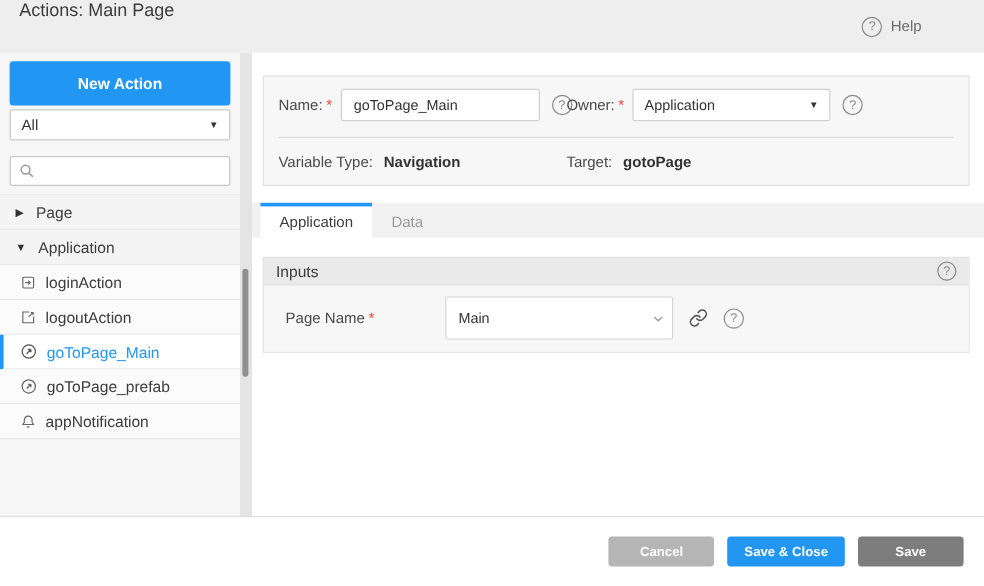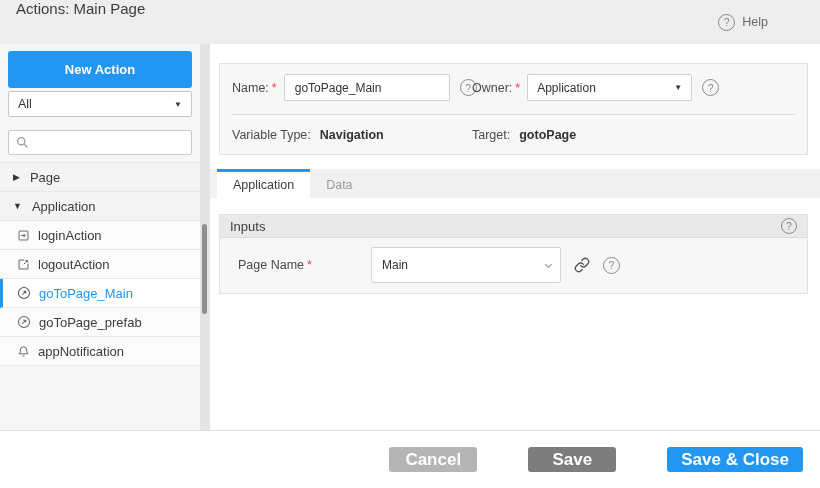--- a/index.html
+++ b/index.html
@@ -78,22 +78,22 @@
   .input-label{width:133px;flex:none;display:flex;align-items:center;font-size:12.5px;color:#4a4a4a;}
   .fancy-select{width:190px;height:36px;background:#fff;border:1px solid #d6d6d6;border-radius:2px;
     display:flex;align-items:center;justify-content:space-between;padding:0 6px 0 10px;
     font-size:12px;color:#333;cursor:pointer;}
   .link-btn{margin-left:13px;display:flex;align-items:center;cursor:pointer;}
   .input-row .qmark{margin-left:13px;cursor:pointer;}
 
   
   .footer{height:58px;flex:none;border-top:1px solid #dddddd;background:#fff;display:flex;
     align-items:center;justify-content:flex-end;gap:11px;padding:0 17px;}
-  .btn{height:25px;min-width:88px;border:none;border-radius:3px;color:#fff;font-size:17px;
-    font-weight:bold;font-family:inherit;padding:0 14px;cursor:pointer;margin-left:40px;}
+  .btn{height:25px;min-width:88px;border:none;border-radius:3px;color:#fff;font-size:11px;
+    font-weight:bold;font-family:inherit;padding:0 14px;cursor:pointer;}
   .btn-cancel{background:#b5b5b5;}
   .btn-save{background:#7d7d7d;}
   .btn-primary{background:#2196f3;}
 </style>
 </head>
 <body>
 
 <div class="app">
 
   <div class="header">
@@ -257,17 +257,17 @@
             <span class="qmark">?</span>
           </div>
         </div>
       </div>
 
     </div>
   </div>
 
   <div class="footer">
     <button class="btn btn-cancel">Cancel</button>
+    <button class="btn btn-primary">Save &amp; Close</button>
     <button class="btn btn-save">Save</button>
-    <button class="btn btn-primary">Save &amp; Close</button>
   </div>
 
 </div>
 
 </body></html>

